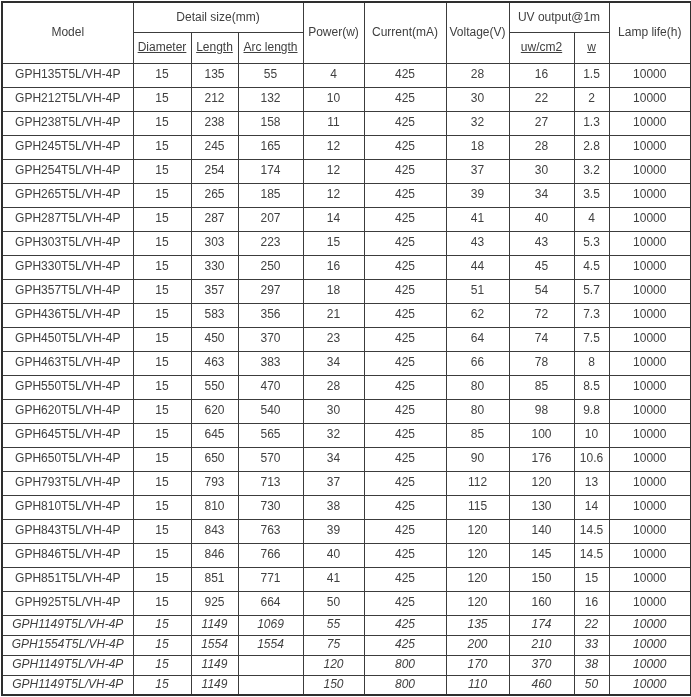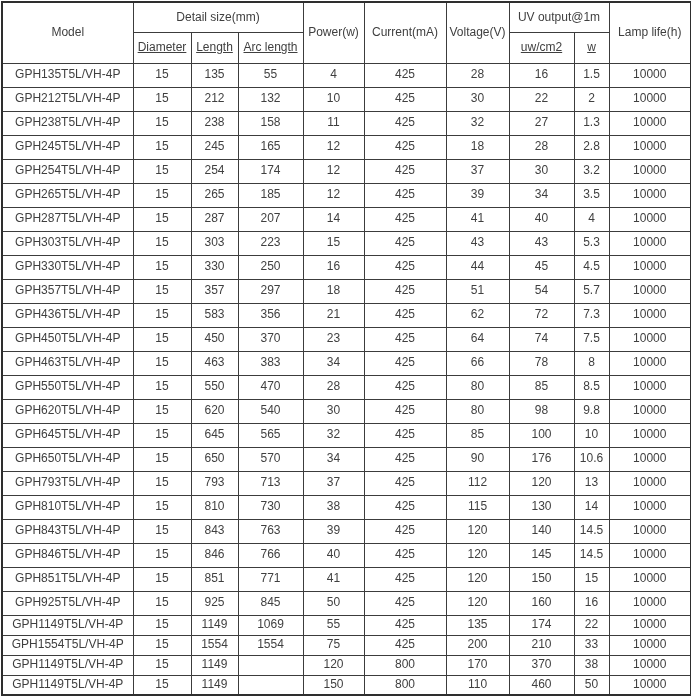--- a/index.html
+++ b/index.html
@@ -29,21 +29,21 @@
     font-size: 12px;
     line-height: 1.1;
     padding: 0 1px;
     overflow: hidden;
     white-space: nowrap;
     color: #3f3f3f;
   }
   thead tr.header-row-1 { height: 30px; }
   thead tr.header-row-2 { height: 31px; text-decoration: underline; }
   tbody tr { height: 24px; margin-left: 32px; }
-  tbody tr.compact { height: 20px; }
+  tbody tr.compact { height: 20px; font-style: italic; }
 </style>
 </head>
 <body>
 
 <table class="spec-table">
   <colgroup>
     <col style="width:131px">
     <col style="width:58px">
     <col style="width:47px">
     <col style="width:65px">
@@ -334,21 +334,21 @@
         <td>425</td>
         <td>120</td>
         <td>150</td>
         <td>15</td>
         <td>10000</td>
       </tr>
       <tr>
         <td>GPH925T5L/VH-4P</td>
         <td>15</td>
         <td>925</td>
-        <td>845</td>
+        <td>664</td>
         <td>50</td>
         <td>425</td>
         <td>120</td>
         <td>160</td>
         <td>16</td>
         <td>10000</td>
       </tr>
       <tr class="compact">
         <td>GPH1149T5L/VH-4P</td>
         <td>15</td>

